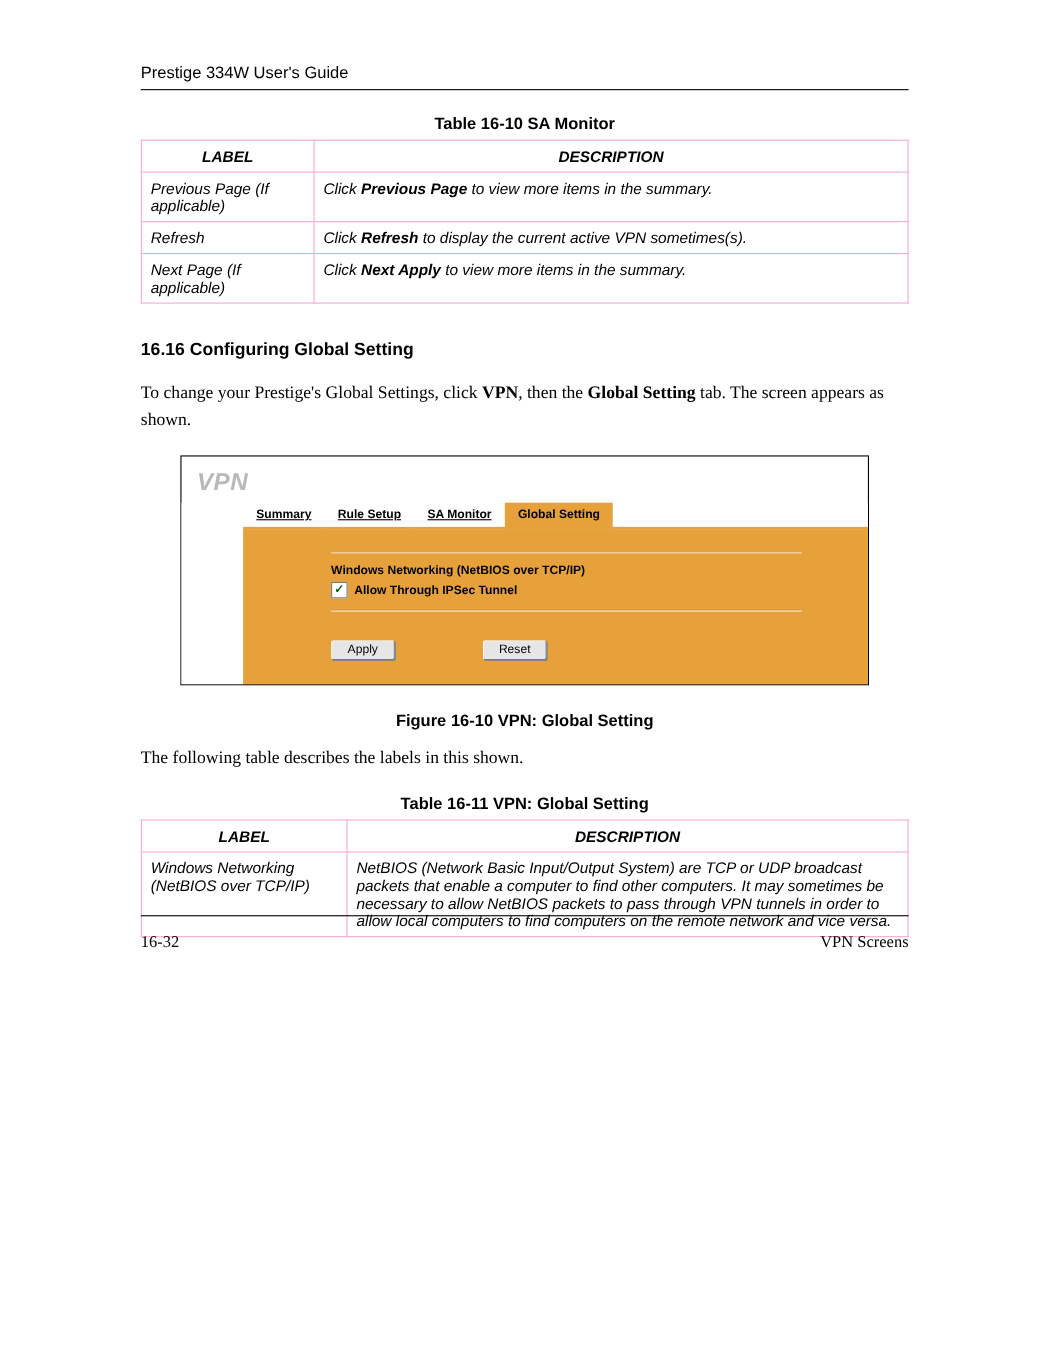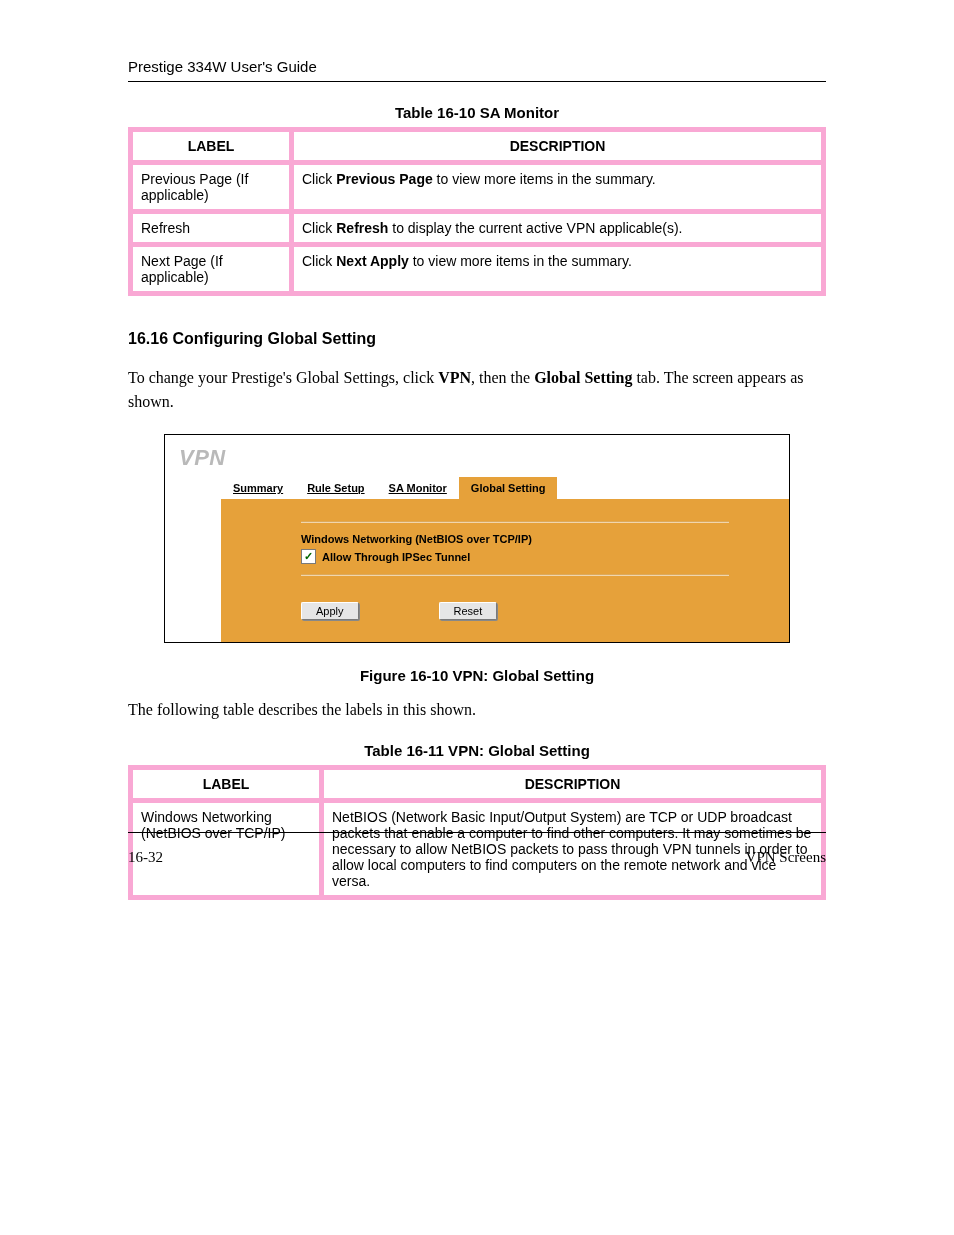--- a/index.html
+++ b/index.html
@@ -31,24 +31,25 @@
     font-size: 15px;
     margin: 6px 0 6px 0;
   }
   table.doc-table {
     border-collapse: collapse;
     width: 100%;
     font-family: Arial, Helvetica, sans-serif;
     font-size: 14px;
   }
   table.doc-table th, table.doc-table td {
-    border: 5px solid #f9a8d4;
+    border: 1px solid #f9a8d4;
     padding: 6px 8px;
     vertical-align: top;
     text-align: left;
+    font-style: italic;
   }
   table.doc-table th {
     font-weight: bold;
     text-align: center;
   }
   .col-label { width: 140px; }
   .col-label2 { width: 170px; }
   h2.section {
     font-family: Arial, Helvetica, sans-serif;
     font-size: 16px;
@@ -204,21 +205,21 @@
     </tr>
     <tr>
       <td>Previous Page (If applicable)</td>
       <td>
         <span>Click </span><b>Previous Page</b><span> to view more items in the summary.</span>
       </td>
     </tr>
     <tr>
       <td>Refresh</td>
       <td>
-        <span>Click </span><b>Refresh</b><span> to display the current active VPN applicable(s).</span>
+        <span>Click </span><b>Refresh</b><span> to display the current active VPN sometimes(s).</span>
       </td>
     </tr>
     <tr>
       <td>Next Page (If applicable)</td>
       <td>
         <span>Click </span><b>Next Apply</b><span> to view more items in the summary.</span>
       </td>
     </tr>
   </tbody>
     </table>

